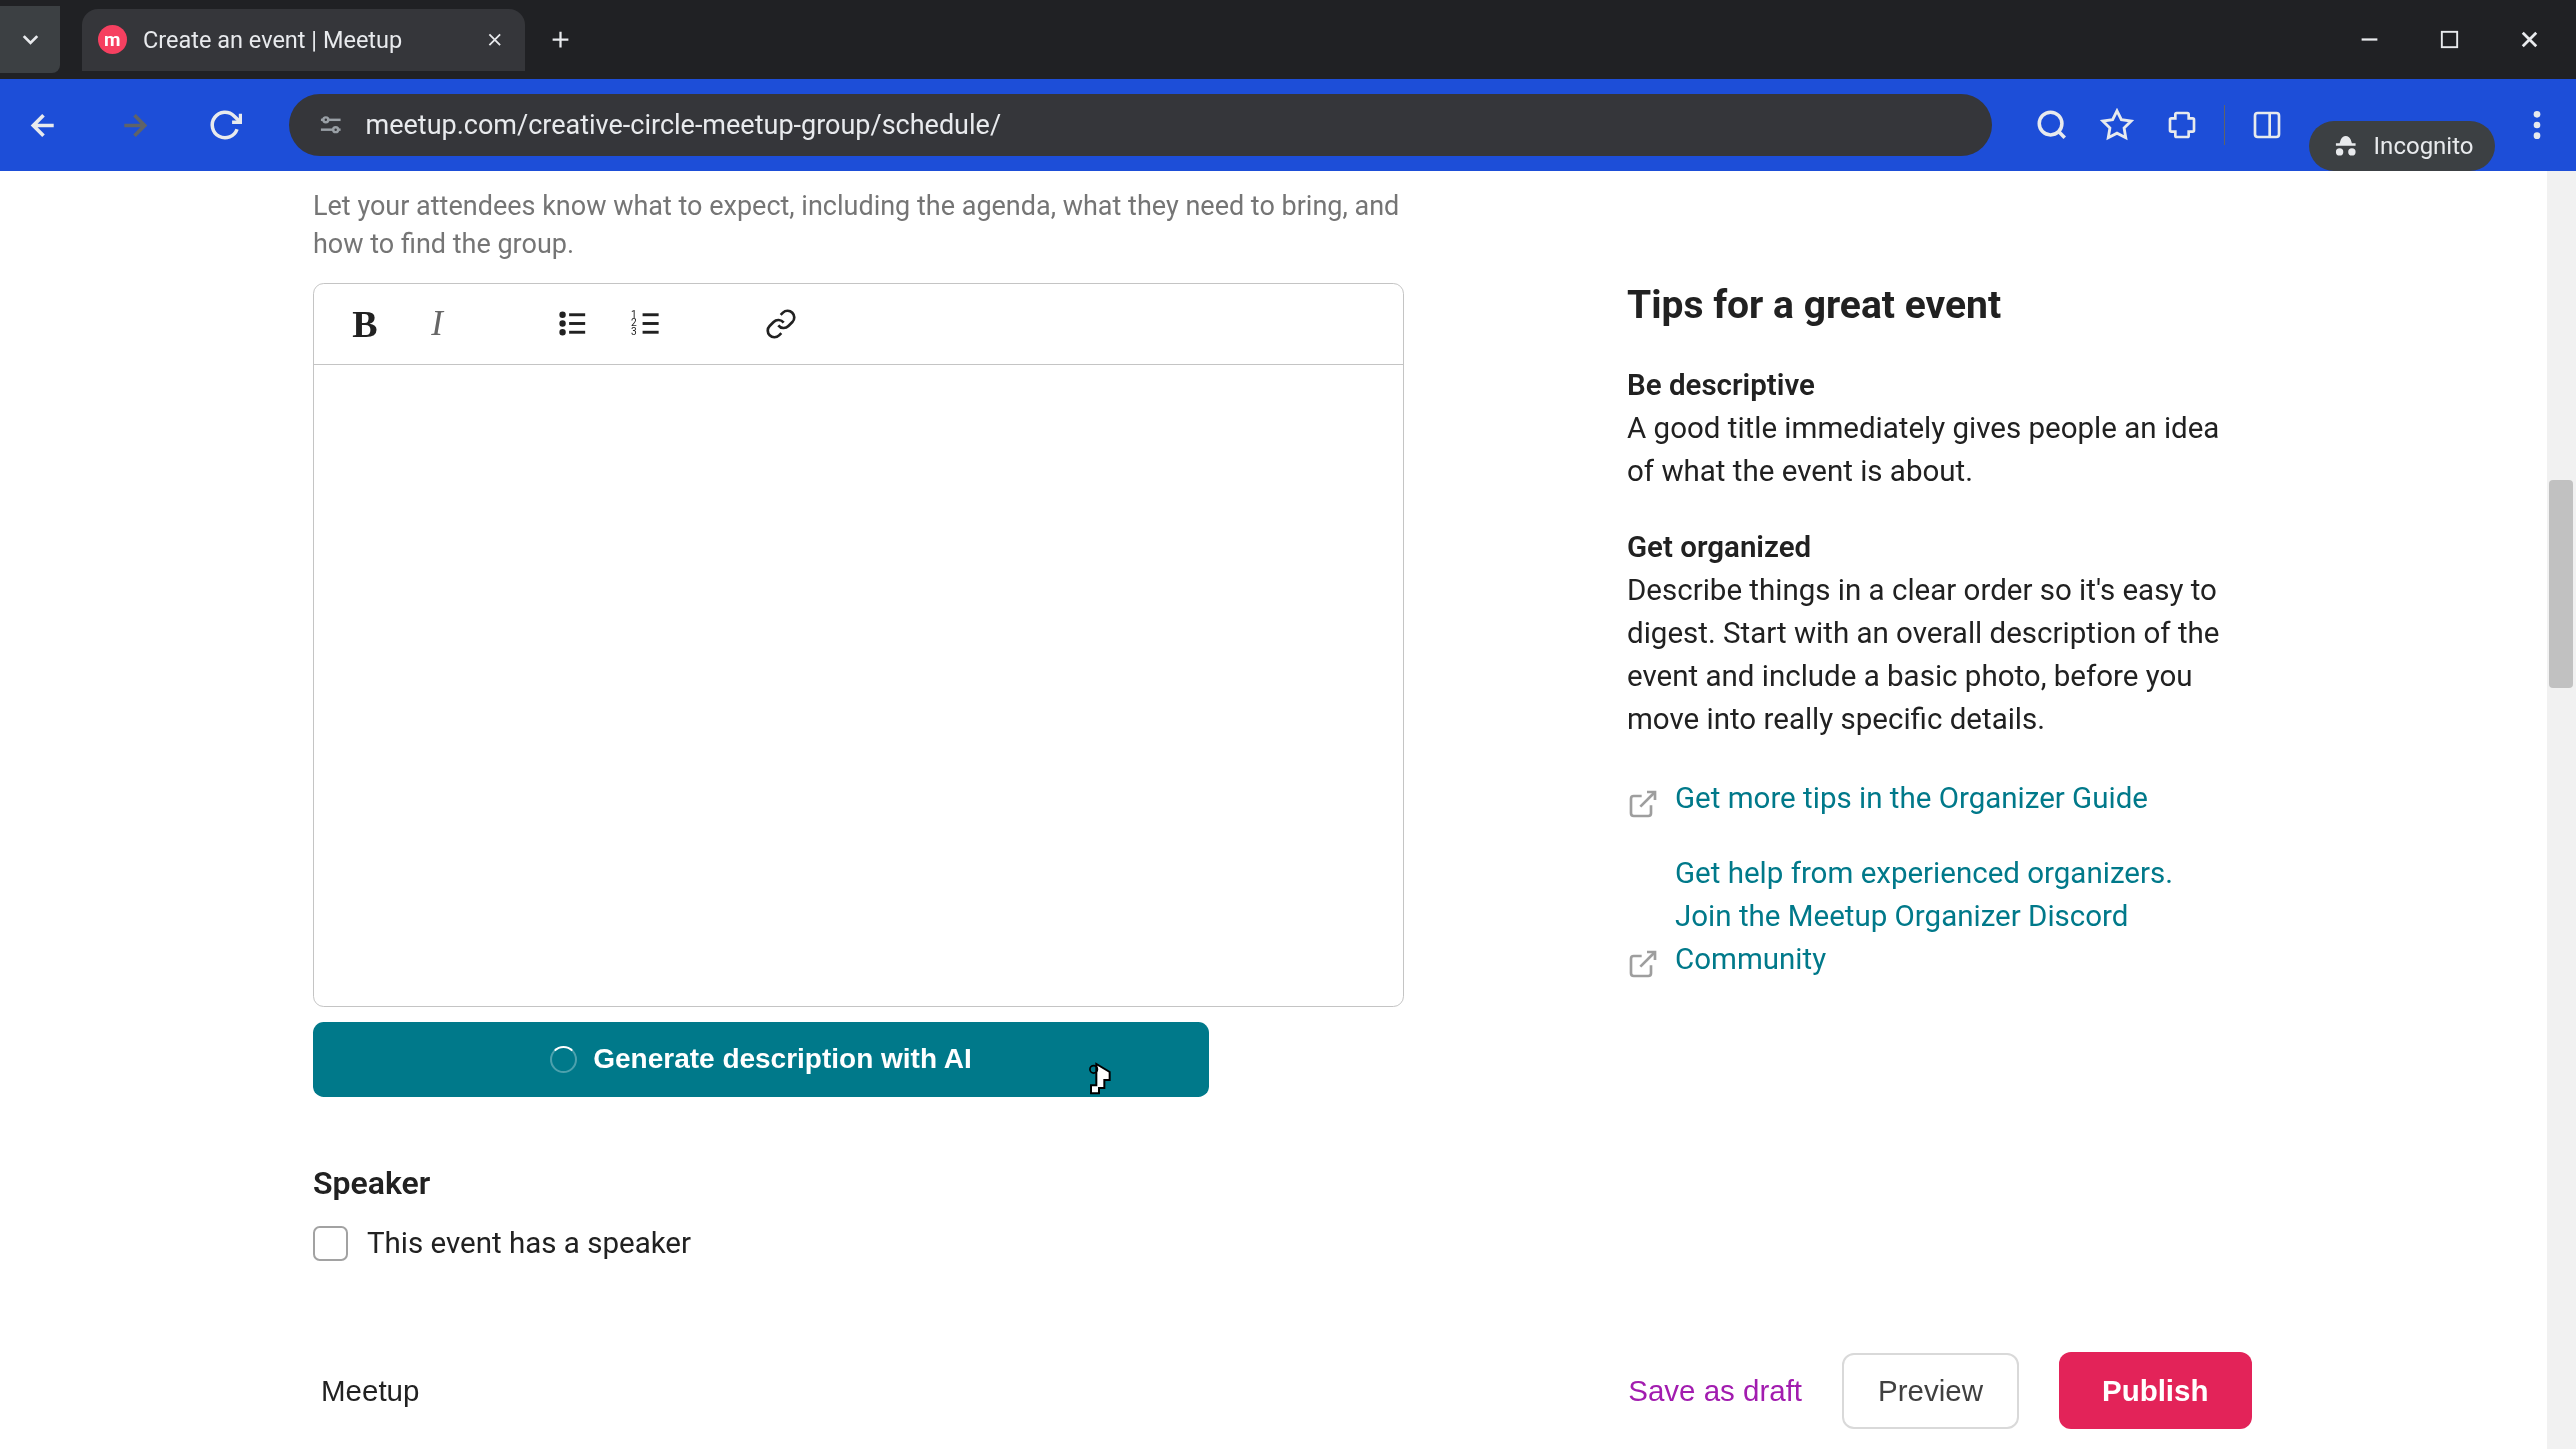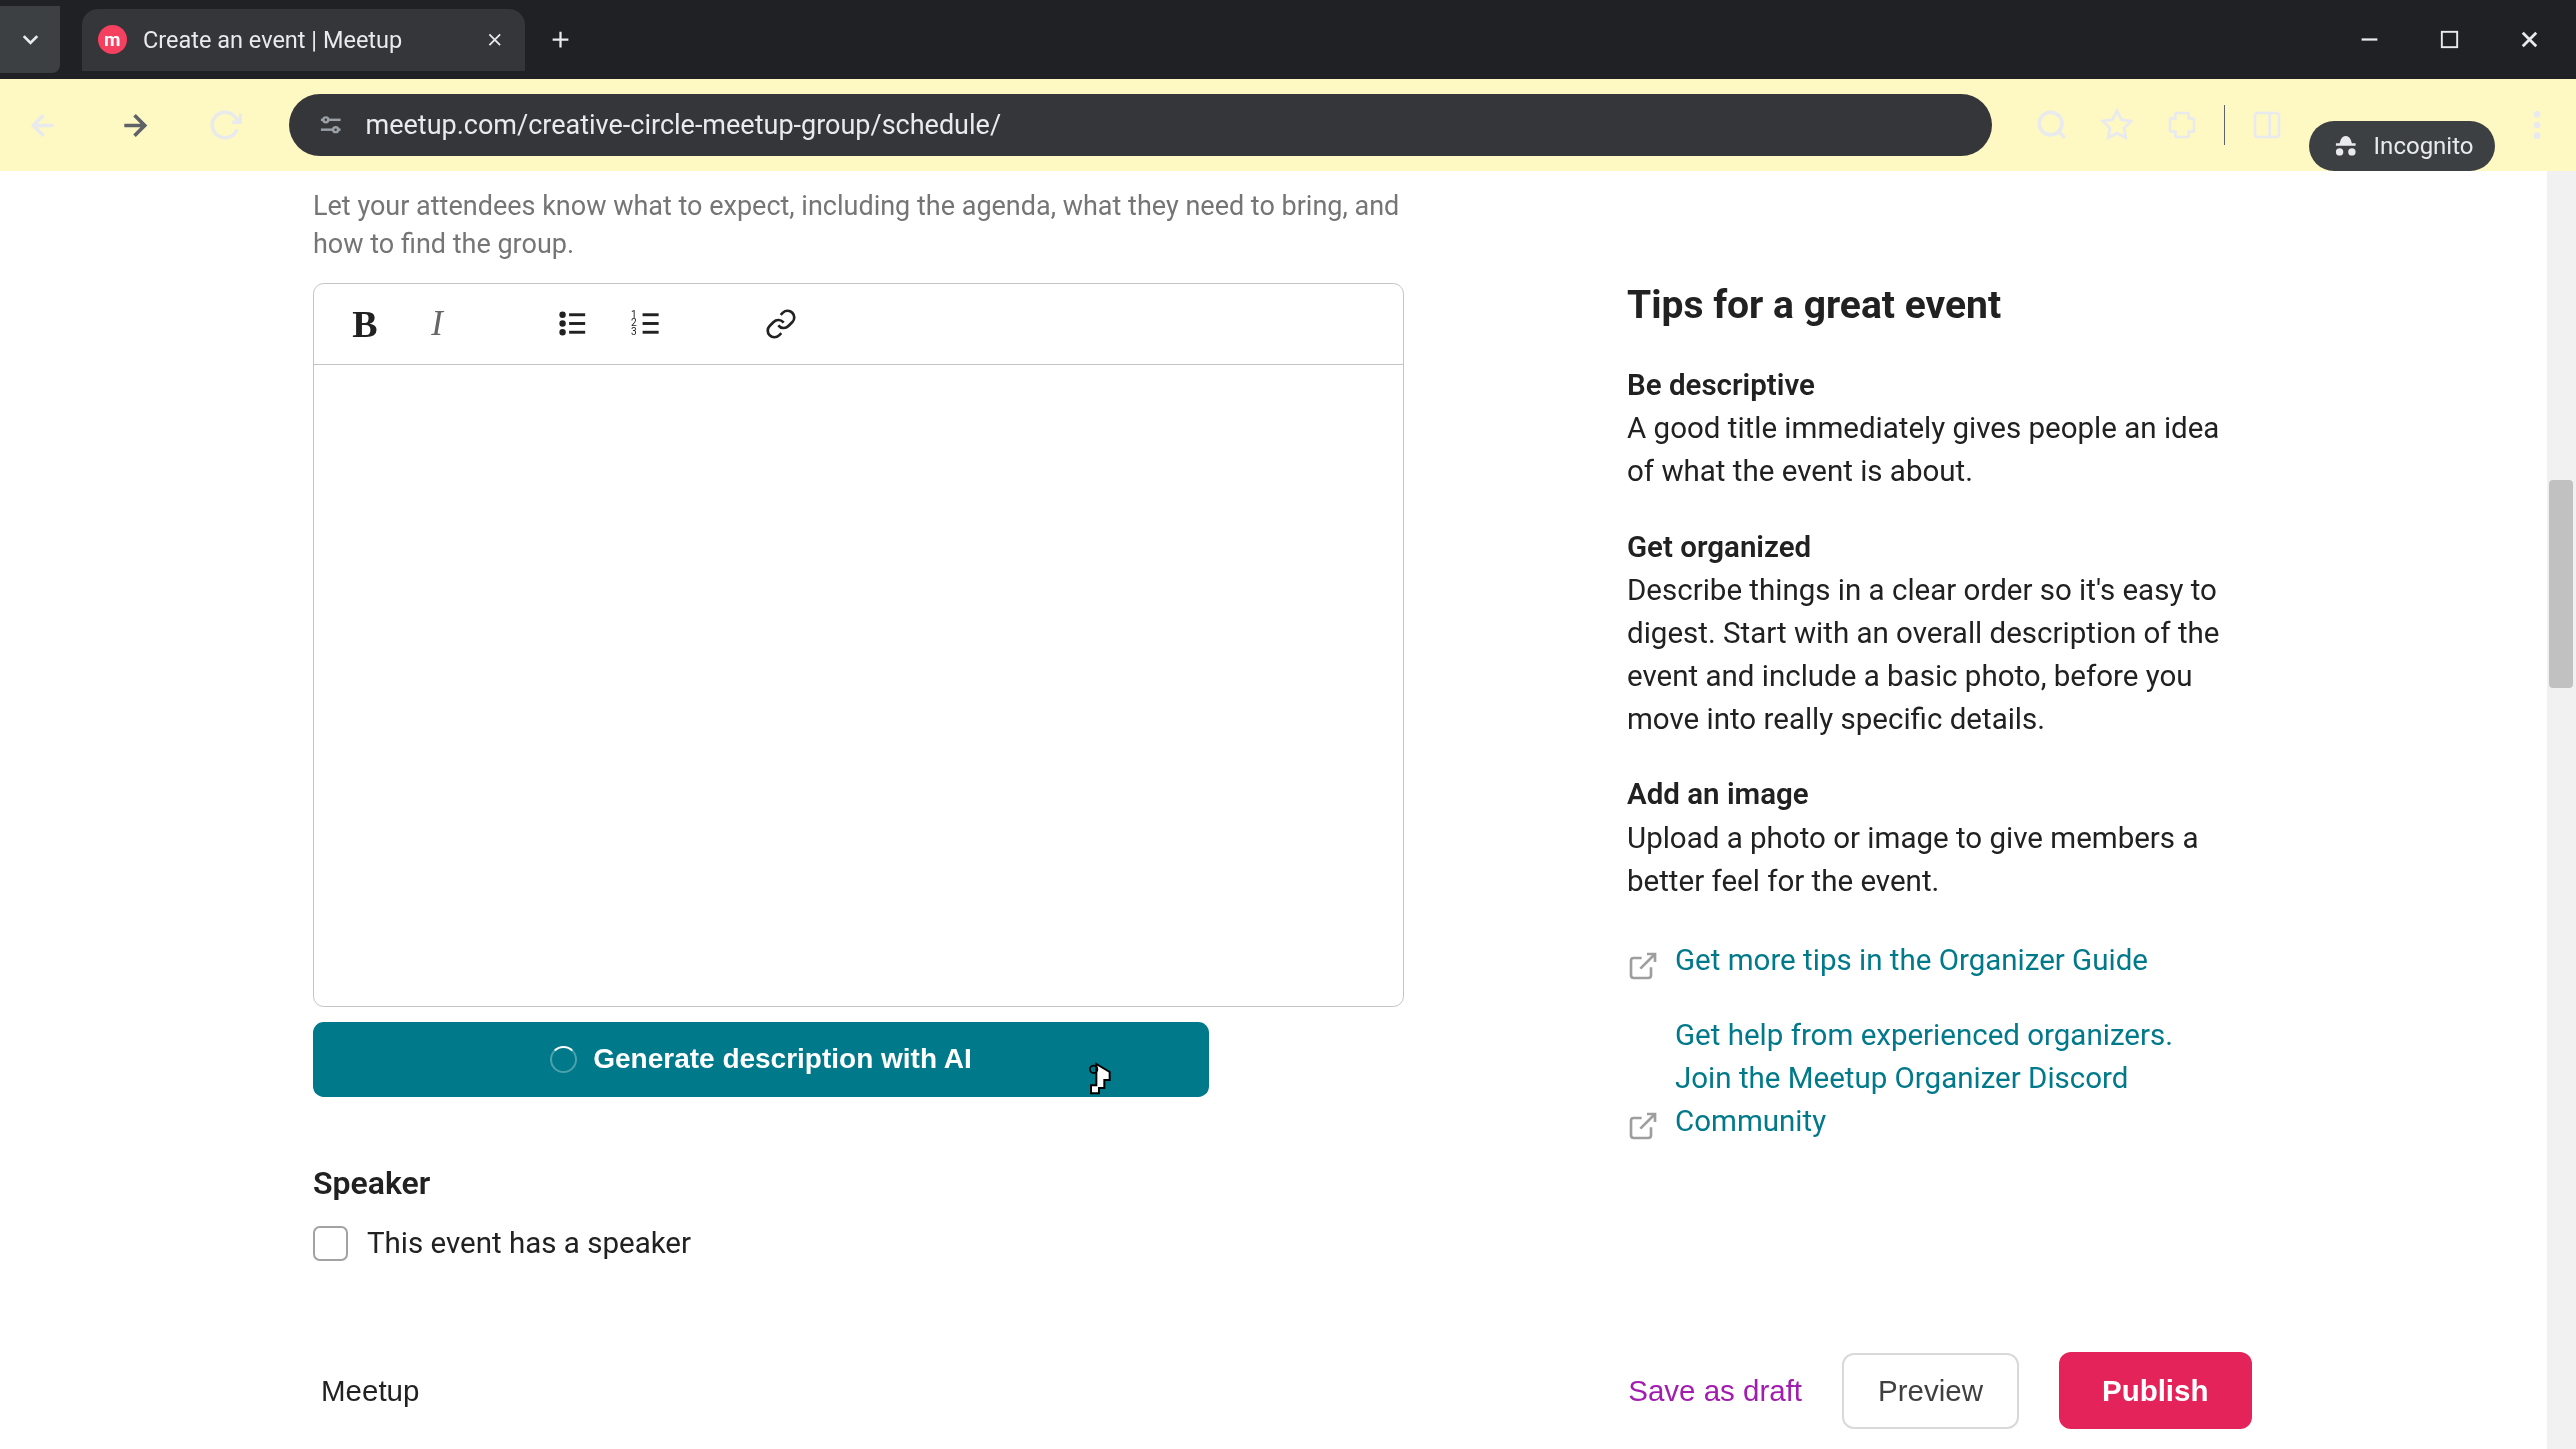--- a/index.html
+++ b/index.html
@@ -92,21 +92,21 @@
       align-items: center;
       justify-content: center;
     }
 
     .nav-bar {
       display: flex;
       align-items: center;
       height: 92px;
       padding: 0 16px;
       gap: 37px;
-      background: #fef9c3;
+      background: #1d4ed8;
     }
     .nav-btn {
       width: 54px;
       height: 54px;
       display: flex;
       align-items: center;
       justify-content: center;
       color: #e8eaed;
       font-size: 32px;
     }
@@ -550,24 +550,20 @@
       <h2 class="tips-heading">Tips for a great event</h2>
 
       <div>
         <div class="tip-title">Be descriptive</div>
         <div class="tip-body">A good title immediately gives people an idea of what the event is about.</div>
       </div>
       <div>
         <div class="tip-title">Get organized</div>
         <div class="tip-body">Describe things in a clear order so it's easy to digest. Start with an overall description of the event and include a basic photo, before you move into really specific details.</div>
       </div>
-      <div>
-        <div class="tip-title">Add an image</div>
-        <div class="tip-body">Upload a photo or image to give members a better feel for the event.</div>
-      </div>
 
       <a class="tips-link">
         <span class="external-icon">
           <svg width="32" height="32" viewBox="0 0 24 24" fill="none" stroke="currentColor" stroke-width="2">
               <path d="M18 13v6a2 2 0 0 1-2 2H5a2 2 0 0 1-2-2V8a2 2 0 0 1 2-2h6"></path>
               <polyline points="15 3 21 3 21 9"></polyline>
               <line x1="10" y1="14" x2="21" y2="3"></line>
             </svg>
         </span>
         <span>Get more tips in the Organizer Guide</span>

